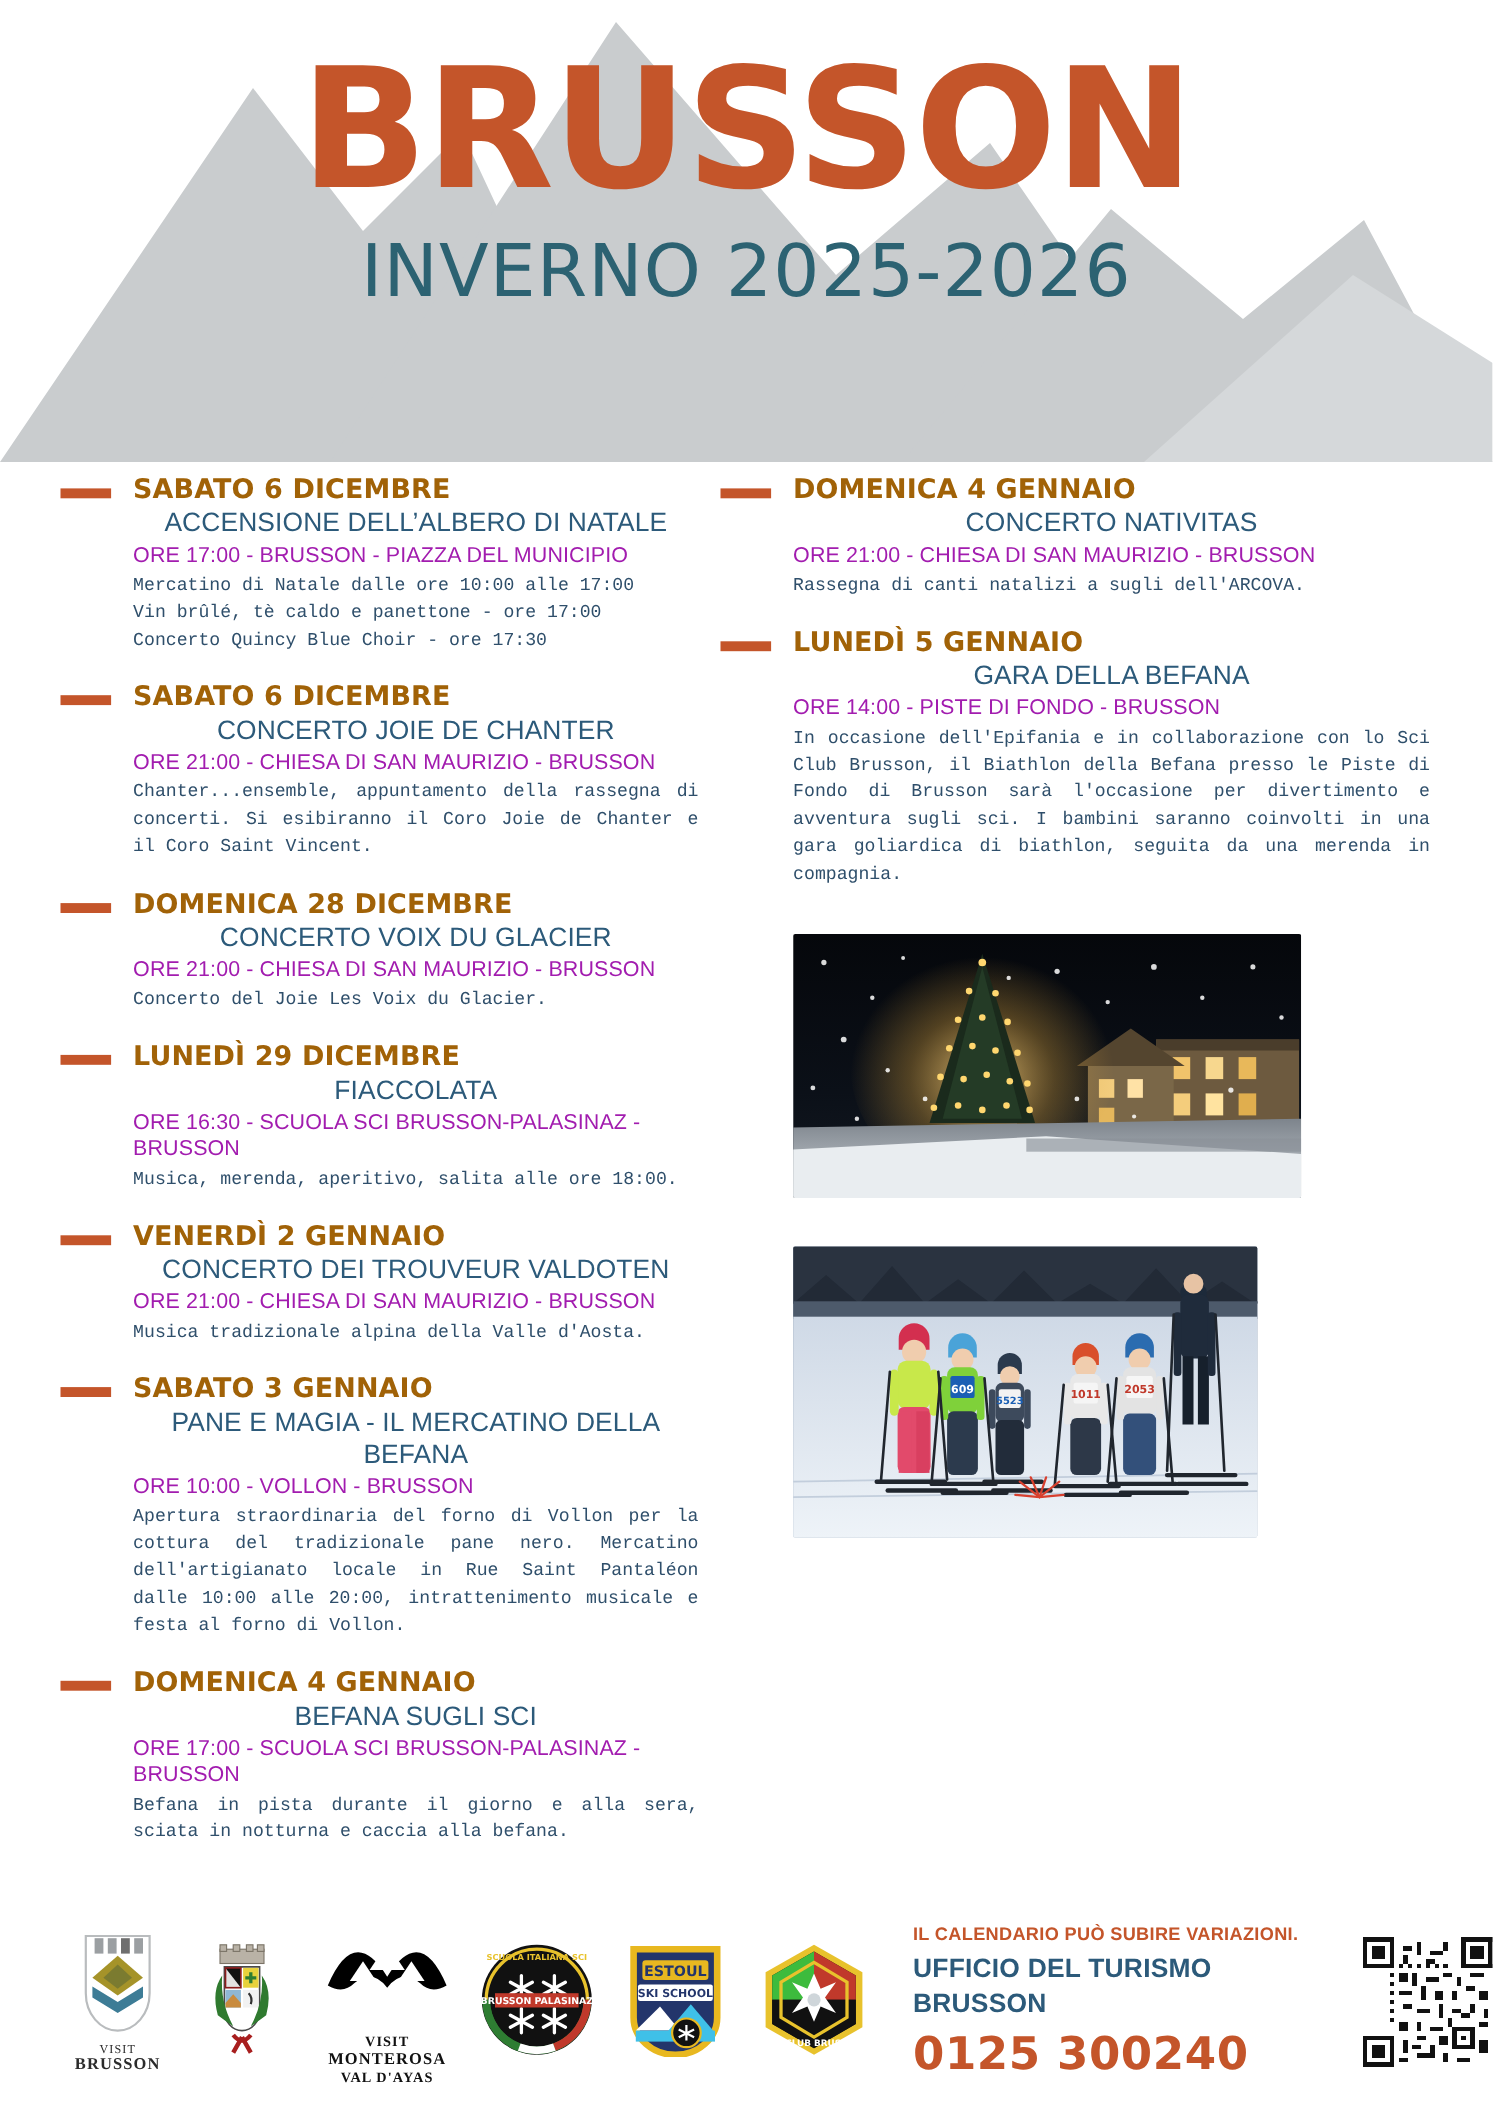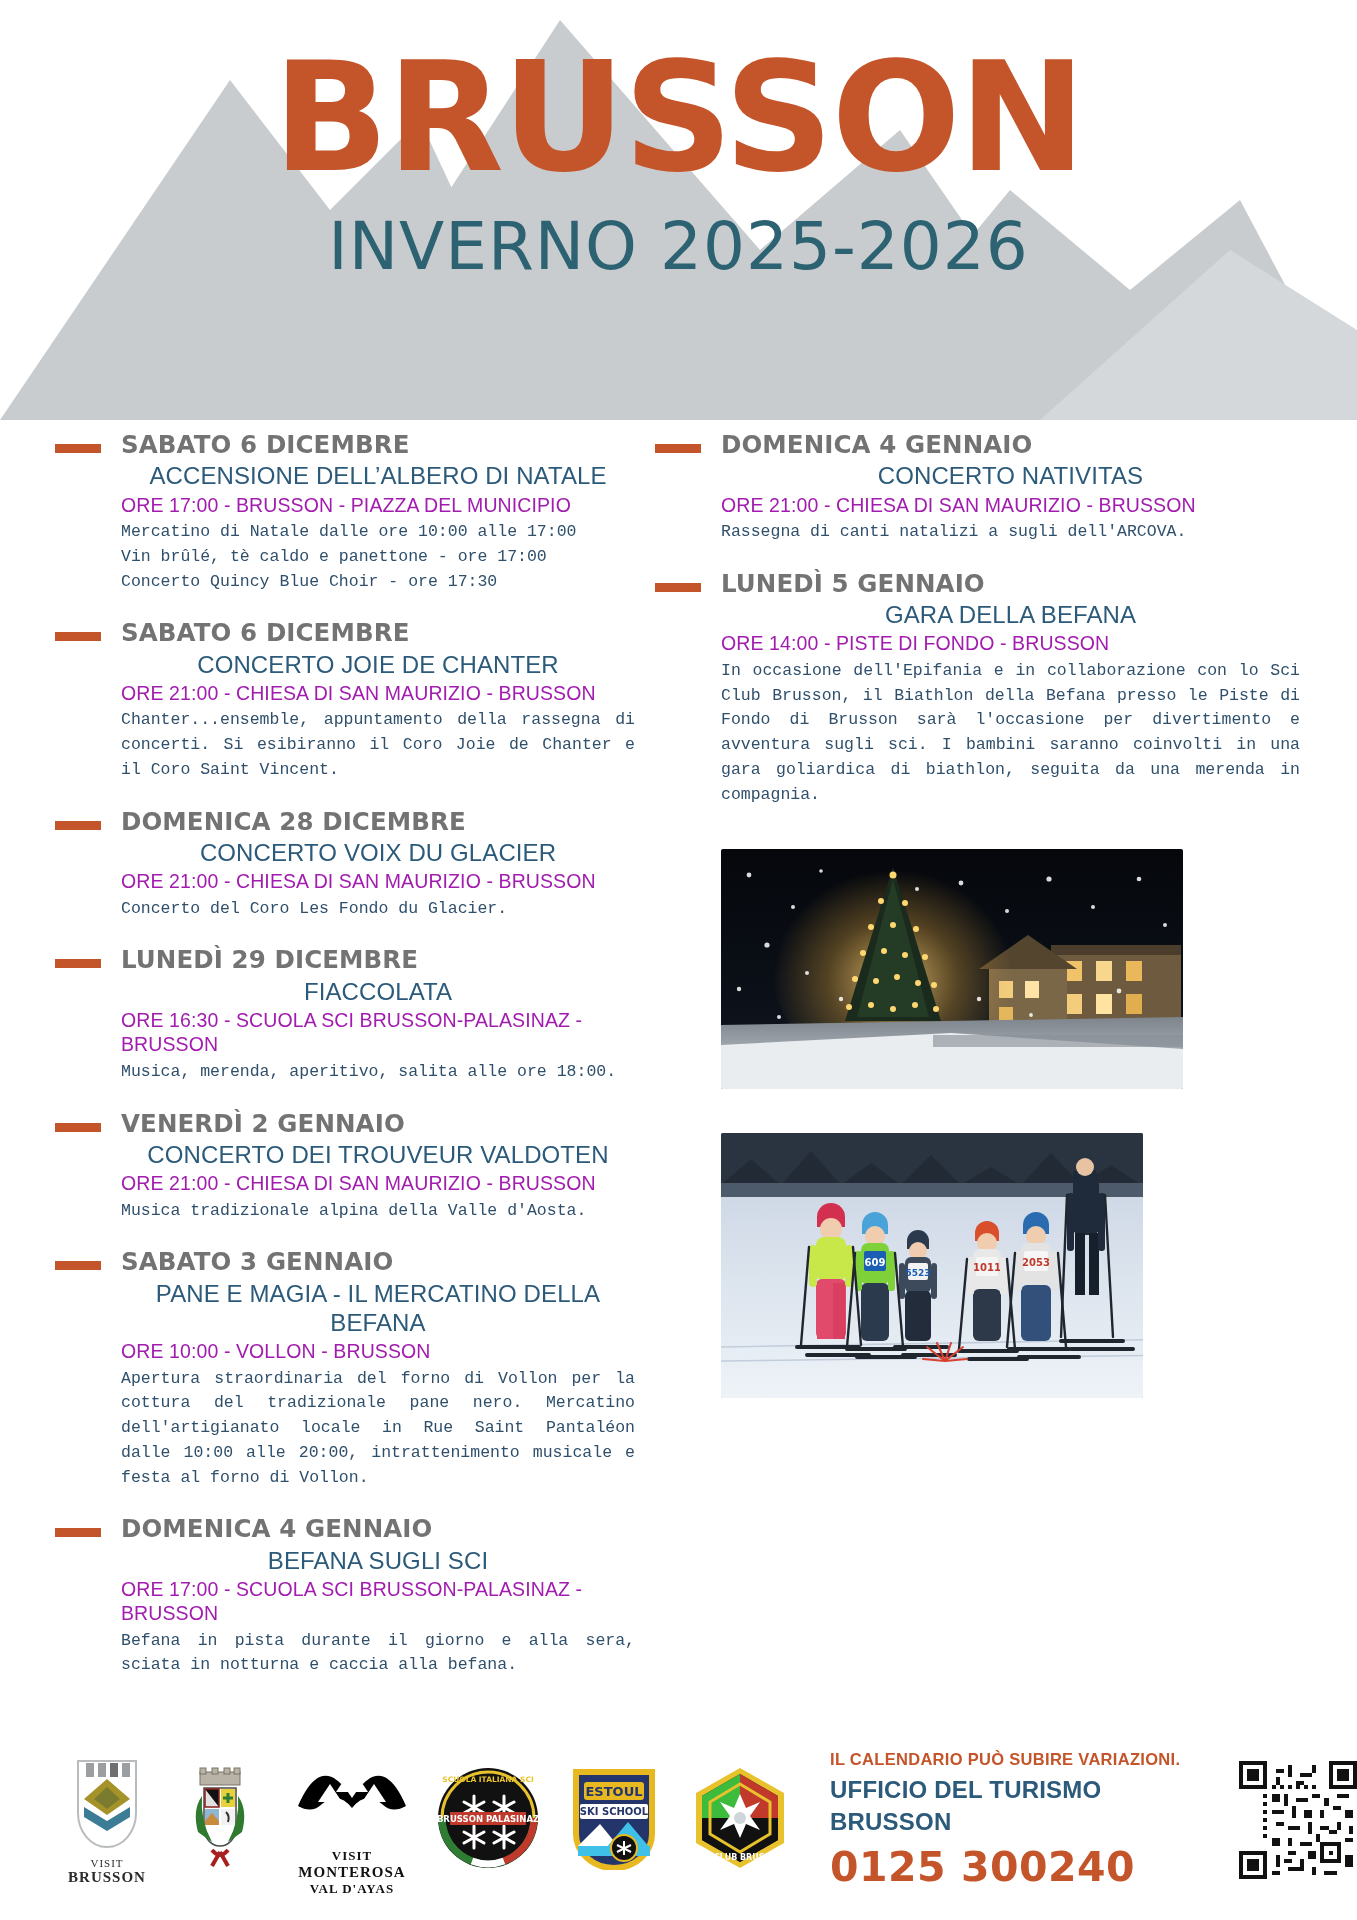--- a/index.html
+++ b/index.html
@@ -90,21 +90,21 @@
     margin-top: 14px;
     margin-right: 20px;
   }
   .event-body { flex: 1 1 auto; min-width: 0; }
 
   .ev-date {
     font-family: "DejaVu Sans", sans-serif;
     font-weight: 700;
     font-size: 24.5px;
     letter-spacing: 0.1px;
-    color: #737373;
+    color: #a16207;
     line-height: 1.2;
     white-space: nowrap;
   }
   .ev-title {
     font-family: "Liberation Sans", sans-serif;
     font-weight: 400;
     font-size: 24px;
     letter-spacing: 0.1px;
     color: #2C5A7A;
     line-height: 1.22;
@@ -257,21 +257,21 @@
           <div class="ev-desc">Chanter...ensemble, appuntamento della rassegna di concerti. Si esibiranno il Coro Joie de Chanter e il Coro Saint Vincent.</div>
         </div>
       </div>
 
       <div class="event">
         <div class="dash"></div>
         <div class="event-body">
           <div class="ev-date">DOMENICA 28 DICEMBRE</div>
           <div class="ev-title">CONCERTO VOIX DU GLACIER</div>
           <div class="ev-where">ORE 21:00 - CHIESA DI SAN MAURIZIO - BRUSSON</div>
-          <div class="ev-desc nojustify">Concerto del Coro Les Fondo du Glacier.</div>
+          <div class="ev-desc nojustify">Concerto del Joie Les Voix du Glacier.</div>
         </div>
       </div>
 
       <div class="event">
         <div class="dash"></div>
         <div class="event-body">
           <div class="ev-date">LUNEDÌ 29 DICEMBRE</div>
           <div class="ev-title">FIACCOLATA</div>
           <div class="ev-where">ORE 16:30 - SCUOLA SCI BRUSSON-PALASINAZ - BRUSSON</div>
           <div class="ev-desc nojustify">Musica, merenda, aperitivo, salita alle ore 18:00.</div>

